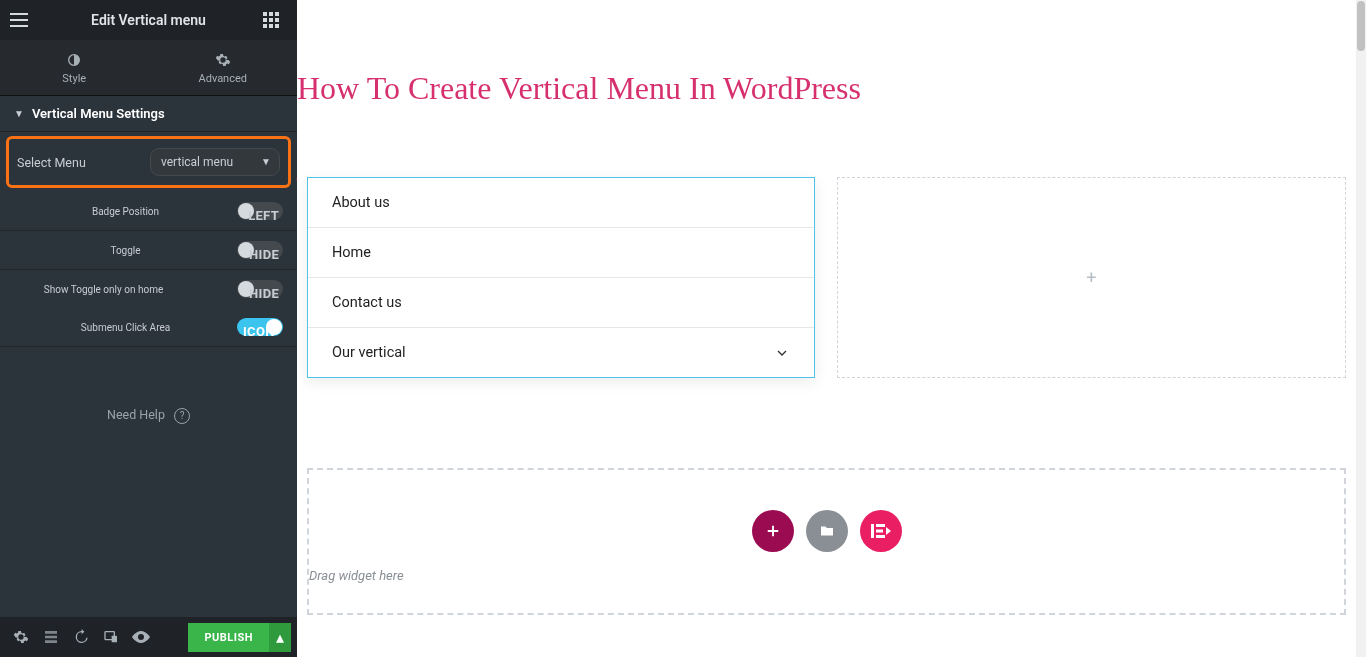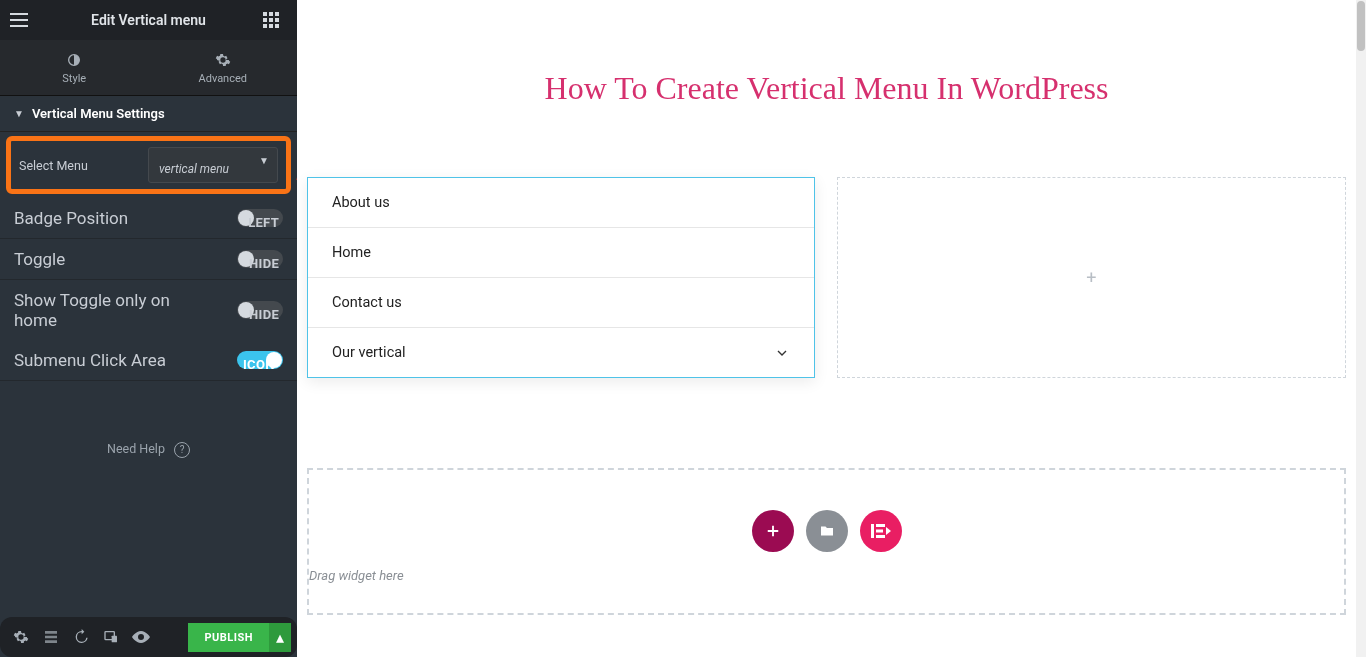--- a/index.html
+++ b/index.html
@@ -15,54 +15,54 @@
 .tabs { display:flex; background:#26292d; border-bottom:1px solid #111; }
 .tab { flex:1; text-align:center; padding:12px 0 10px; font-size:11px; color:#a7afb7; cursor:pointer; }
 .tab.active { color:#71d7f7; border-bottom:3px solid #71d7f7; }
 .tab-ico { display:block; margin:0 auto 4px; }
 
 .section-hdr { display:flex; align-items:center; padding:10px 14px; background:#2b333b; border-bottom:1px solid #222; cursor:pointer; }
 .section-hdr .caret { font-size:10px; margin-right:8px; }
 .section-hdr .lbl { font-size:13px; font-weight:600; color:#fff; flex:1; }
 .cursor-ptr { position:absolute; right:38px; top:118px; pointer-events:none; }
 
-.highlight-box { border:5px solid #f97316; border-radius:6px; margin:4px 6px; padding:6px 8px; display:flex; align-items:center; min-height:52px; }
+.highlight-box { border:3px solid #f97316; border-radius:6px; margin:4px 6px; padding:6px 8px; display:flex; align-items:center; min-height:52px; }
 
 .row { display:flex; align-items:center; padding:10px 14px; border-bottom:1px solid #23282d; }
-.row .lbl { flex:1; font-size:17px; color:#c8cdd4; }
-.select { background:#33383d; border:1px solid #44494e; color:#c8cdd4; font-size:12px; padding:14px 28px 6px 10px; border-radius:3px; position:relative; min-width:130px;font-style:italic; }
+.row .lbl { flex:1; font-size:10px; color:#c8cdd4;text-align:center; }
+.select { background:#33383d; border:1px solid #44494e; color:#c8cdd4; font-size:12px; padding:6px 28px 6px 10px; border-radius:9px; position:relative; min-width:130px; }
 .select .dd { position:absolute; right:8px; top:7px; font-size:10px; }
 
 .toggle { width:46px; height:18px; border-radius:10px; background:#44494e; position:relative; cursor:pointer; display:flex; align-items:center; }
 .toggle .knob { width:16px; height:16px; border-radius:50%; background:#d5dadf; position:absolute; left:1px; top:1px; }
 .toggle .txt { font-size:13px; font-weight:700; color:#c8cdd4; position:absolute; right:4px; letter-spacing:0.3px;margin-top:9px; }
 .toggle.on { background:#3bc4ed; }
 .toggle.on .knob { left:auto; right:1px; background:#fff; }
 .toggle.on .txt { left:6px; right:auto; color:#fff; }
 
 .hint { font-size:11px; font-style:italic; color:#8a939b; padding:6px 14px 12px; line-height:1.5; border-bottom:1px solid #23282d; }
 
 .need-help { text-align:center; padding:60px 0; font-size:12.5px; color:#9aa3ac; }
 .need-help .q { display:inline-block; width:16px; height:16px; border:1.5px solid #9aa3ac; border-radius:50%; font-size:10px; line-height:14px; margin-left:6px; }
 
-.sb-footer { margin-top:auto; height:40px; background:#1f2226; display:flex; align-items:center; padding:0 6px;border-radius:12px; }
+.sb-footer { margin-top:auto; height:40px; background:#1f2226; display:flex; align-items:center; padding:0 6px; }
 .sb-footer .fbtn { width:30px; height:30px; display:flex; align-items:center; justify-content:center; color:#a7afb7; cursor:pointer; font-size:14px; }
 .publish { flex:0 0 auto; margin-left:auto; display:flex; }
 .publish-btn { background:#39b54a; color:#fff; font-size:11px; font-weight:700; padding:8px 16px; border:none; cursor:pointer; letter-spacing:0.5px; }
 .publish-caret { background:#2e9a3c; color:#fff; width:22px; display:flex; align-items:center; justify-content:center; cursor:pointer; }
 
 
 .collapse { position:absolute; left:297px; top:315px; width:14px; height:38px; background:#1f2226; color:#a7afb7; display:flex; align-items:center; justify-content:center; font-size:10px; border-radius:0 3px 3px 0; cursor:pointer; }
 
 
 .canvas { position:absolute; left:297px; right:10px; top:0; bottom:0; overflow:auto; background:#fff; }
 .scrollbar { position:absolute; right:0; top:0; width:10px; height:100%; background:#f1f1f1; }
 .scrollbar-thumb { position:absolute; right:1px; top:1px; width:8px; height:50px; background:#c1c1c1; border-radius:4px; }
 
-.page-title { text-align:center; font-family:"Comic Sans MS","Brush Script MT",cursive; font-size:32px; color:#d6306e; margin:70px 0 70px; font-weight:400; }
+.page-title { text-align:left; font-family:"Comic Sans MS","Brush Script MT",cursive; font-size:32px; color:#d6306e; margin:70px 0 70px; font-weight:400; }
 
 .section-row { display:flex; gap:22px; padding:0 10px 40px; }
 .col { flex:1; }
 
 .vmenu { border:1px solid #4fc3e8; background:#fff; box-shadow:0 4px 14px rgba(0,0,0,0.08); }
 .vmenu-item { padding:16px 24px; font-size:14.5px; color:#222; border-bottom:1px solid #e6e6e6; display:flex; justify-content:space-between; align-items:center; cursor:pointer; }
 .vmenu-item:last-child { border-bottom:none; }
 .vmenu-item .chev { font-size:16px; color:#333; }
 
 .empty-col { border:1px dashed #cfd5db; min-height:184px; display:flex; align-items:center; justify-content:center; color:#b8bec5; font-size:18px; }

